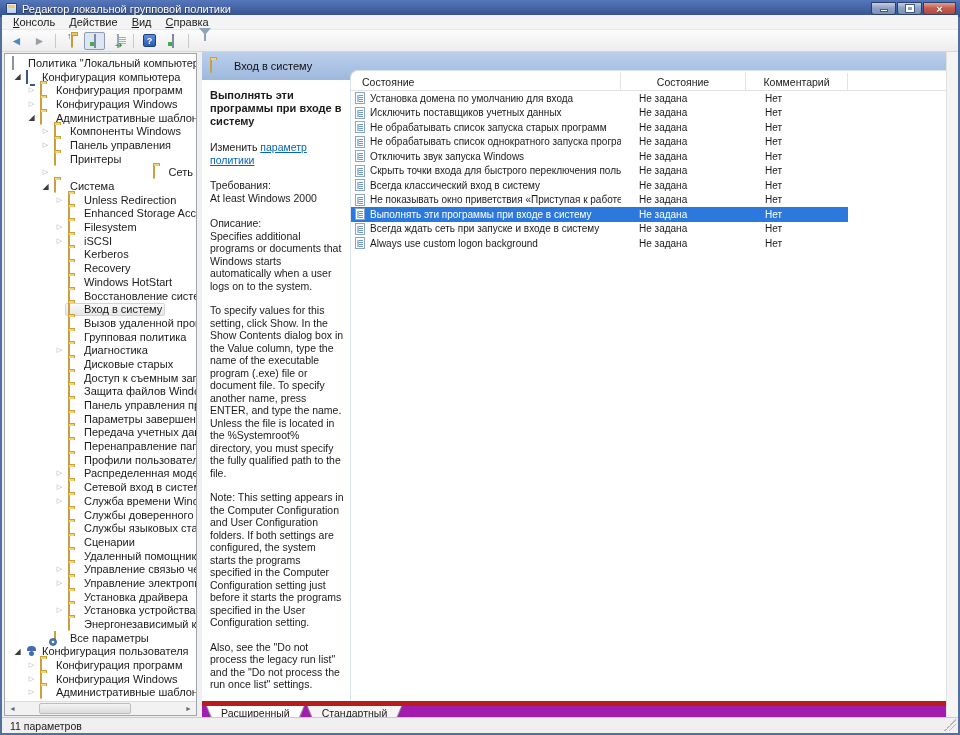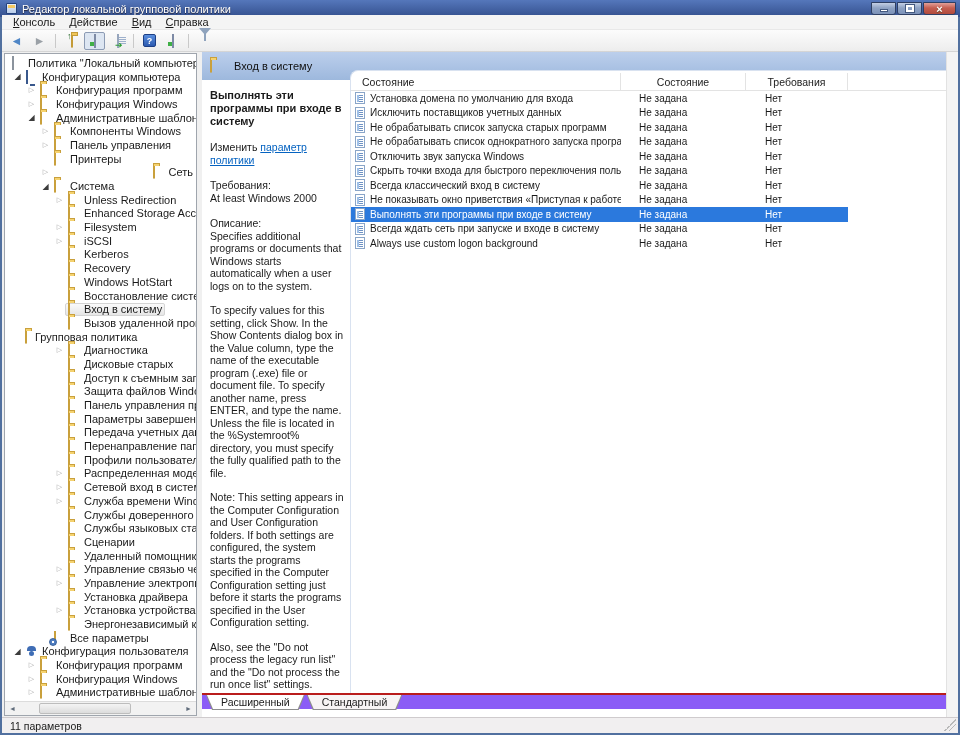--- a/index.html
+++ b/index.html
@@ -114,21 +114,21 @@
   .row { display:flex; height:14.5px; align-items:center; font-size:10px; }
   .row .c-name { width:270px; display:flex; align-items:center; padding-left:4px; overflow:hidden; white-space:nowrap; }
   .row .c-state { width:125px; padding-left:18px; overflow:hidden; white-space:nowrap; }
   .row .c-comment { width:102px; padding-left:19px; overflow:hidden; white-space:nowrap; }
   .row.selected { background:#2b79dd; color:#fff; width:497px; }
   .doc-ic { flex:0 0 10px; width:10px; height:12px; background:#fff; border:1px solid #8aa5c8; margin-right:5px; position:relative; }
   .doc-ic::before { content:""; position:absolute; left:1px; top:2px; width:6px; height:1px; background:#6f93c4;
                     box-shadow:0 2px 0 #6f93c4, 0 4px 0 #6f93c4, 0 6px 0 #6f93c4; }
   .doc-ic::after { content:""; position:absolute; left:1px; top:2px; width:2px; height:7px; background:#9fc0e8; }
 
-  .tabs-strip { position:absolute; left:0; bottom:8px; right:0; height:16px; background:#8b5cf6; border-top:2px solid #b91c1c; display:flex; padding-left:4px; }
+  .tabs-strip { position:absolute; left:0; bottom:0; right:0; height:16px; background:#a21caf; border-top:5px solid #b91c1c; display:flex; padding-left:4px; }
   .tab { height:15px; margin-right:2px; clip-path:polygon(0 0, 100% 0, calc(100% - 6px) 100%, 6px 100%);
          background:#8e8e8e; padding:0 1px 1px 1px; position:relative; top:0; }
   .tab-inner { height:14px; clip-path:polygon(0 0, 100% 0, calc(100% - 6px) 100%, 6px 100%);
                background:#fff; display:flex; align-items:center; justify-content:center; padding:0 14px; font-size:10.5px; }
   .tab.inactive .tab-inner { background:#f7f4f5; }
 
   .right-strip { position:absolute; left:944px; top:0; width:12px; height:665px; background:#f4f4f4; border-left:1px solid #e2e2e2; }
 
   
   .statusbar { position:absolute; left:0; top:717px; width:956px; height:16px; background:#f1eff0;
@@ -332,21 +332,21 @@
               <span class="lbl">Вход в систему</span>
             </span>
           </div>
           <div class="ti" style="padding-left: 49px;">
             <span class="arrow none"></span>
             <span class="sel-wrap">
               <span class="t-icon"><span class="folder-ic"></span></span>
               <span class="lbl">Вызов удаленной процедуры</span>
             </span>
           </div>
-          <div class="ti" style=" text-align: center;">
+          <div class="ti" style="padding-left: 49px;">
             <span class="arrow none"></span>
             <span class="sel-wrap">
               <span class="t-icon"><span class="folder-ic"></span></span>
               <span class="lbl">Групповая политика</span>
             </span>
           </div>
           <div class="ti" style="padding-left: 49px;">
             <span class="arrow collapsed">▷</span>
             <span class="sel-wrap">
               <span class="t-icon"><span class="folder-ic"></span></span>
@@ -558,21 +558,21 @@
             <div class="para">To specify values for this setting, click Show. In the Show Contents dialog box in the Value column, type the name of the executable program (.exe) file or document file. To specify another name, press ENTER, and type the name. Unless the file is located in the %Systemroot% directory, you must specify the fully qualified path to the file.</div>
             <div class="para">Note: This setting appears in the Computer Configuration and User Configuration folders. If both settings are configured, the system starts the programs specified in the Computer Configuration setting just before it starts the programs specified in the User Configuration setting.</div>
             <div class="para">Also, see the "Do not process the legacy run list" and the "Do not process the run once list" settings.</div>
           </div>
       </div>
 
       <div class="list-card">
         <div class="list-head" id="list-head">
             <span class="lh name">Состояние</span>
             <span class="lh state">Состояние</span>
-            <span class="lh comment">Требования</span>
+            <span class="lh comment">Комментарий</span>
           </div>
         <div class="rows" id="rows">
             <div class="row">
               <span class="c-name">
                 <span class="doc-ic"></span>
                 <span>Установка домена по умолчанию для входа</span>
               </span>
               <span class="c-state">Не задана</span>
               <span class="c-comment">Нет</span>
             </div>

